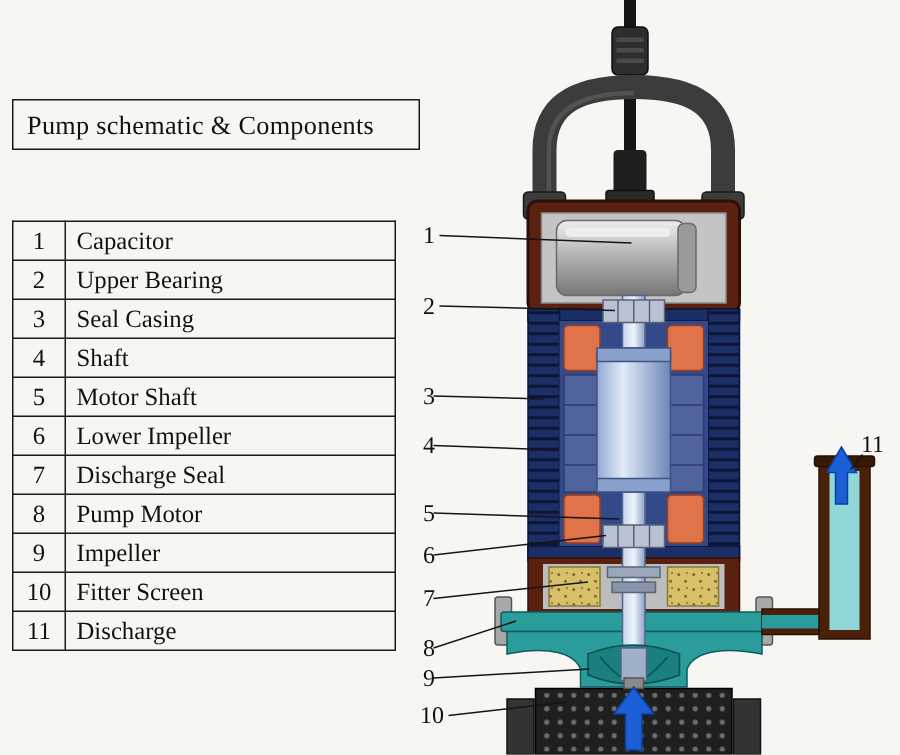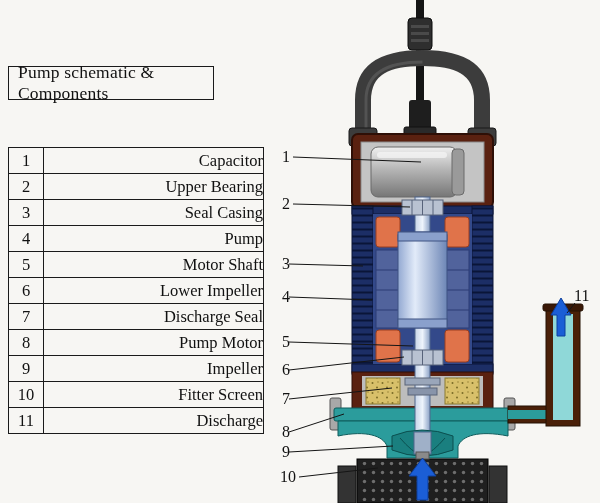--- a/index.html
+++ b/index.html
@@ -5,31 +5,31 @@
   html,body{margin:0;padding:0;}
   body{
     width:600px;height:503px;overflow:hidden;
     background:#f7f6f3;color:#111;
     font-family:"Liberation Serif", serif;
     position:relative;
   }
   .stage{position:relative;width:600px;height:503px;}
   .diagram-svg{position:absolute;left:0;top:0;width:600px;height:503px;}
   .title-box{
-    position:absolute;left:8px;top:66px;width:206px;height:34px;
+    position:absolute;left:8px;top:66px;width:272px;height:34px;
     border:1px solid #1a1a1a;box-sizing:border-box;
     display:flex;align-items:center;padding-left:9px;
     font-size:17.5px;letter-spacing:.2px;background:rgba(255,255,255,.0);
   }
   table.components-table{
     position:absolute;left:8px;top:147px;border-collapse:collapse;
     font-size:16.5px;
   }
   .components-table td{
-    border:1px solid #1a1a1a;height:25px;padding:0;vertical-align:middle;text-align:right;
+    border:1px solid #1a1a1a;height:25px;padding:0;vertical-align:middle;
   }
   .components-table td.num{width:34px;text-align:center;}
   .components-table td.name{width:212px;padding-left:7px;}
   .callout-num{font-family:"Liberation Serif", serif;font-size:16px;fill:#111;}
 </style>
 </head>
 <body>
 
 <div class="stage">
 
@@ -227,21 +227,21 @@
       <tr>
         <td class="num">2</td>
         <td class="name">Upper Bearing</td>
       </tr>
       <tr>
         <td class="num">3</td>
         <td class="name">Seal Casing</td>
       </tr>
       <tr>
         <td class="num">4</td>
-        <td class="name">Pump</td>
+        <td class="name">Shaft</td>
       </tr>
       <tr>
         <td class="num">5</td>
         <td class="name">Motor Shaft</td>
       </tr>
       <tr>
         <td class="num">6</td>
         <td class="name">Lower Impeller</td>
       </tr>
       <tr>

